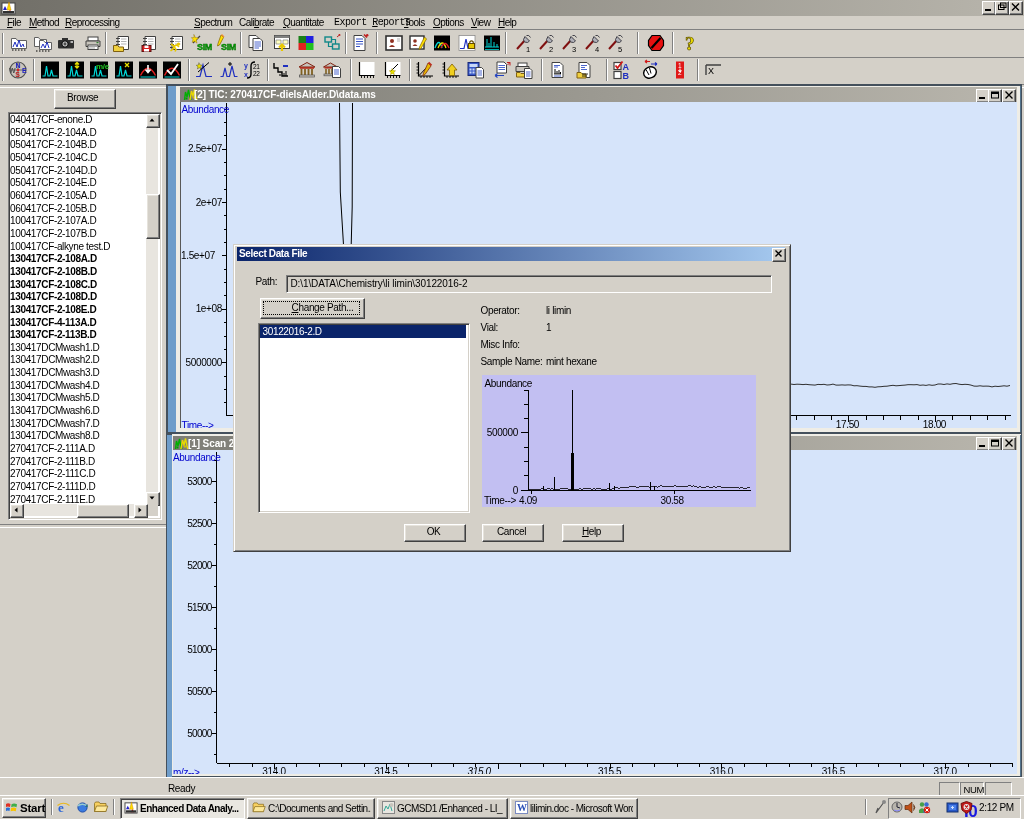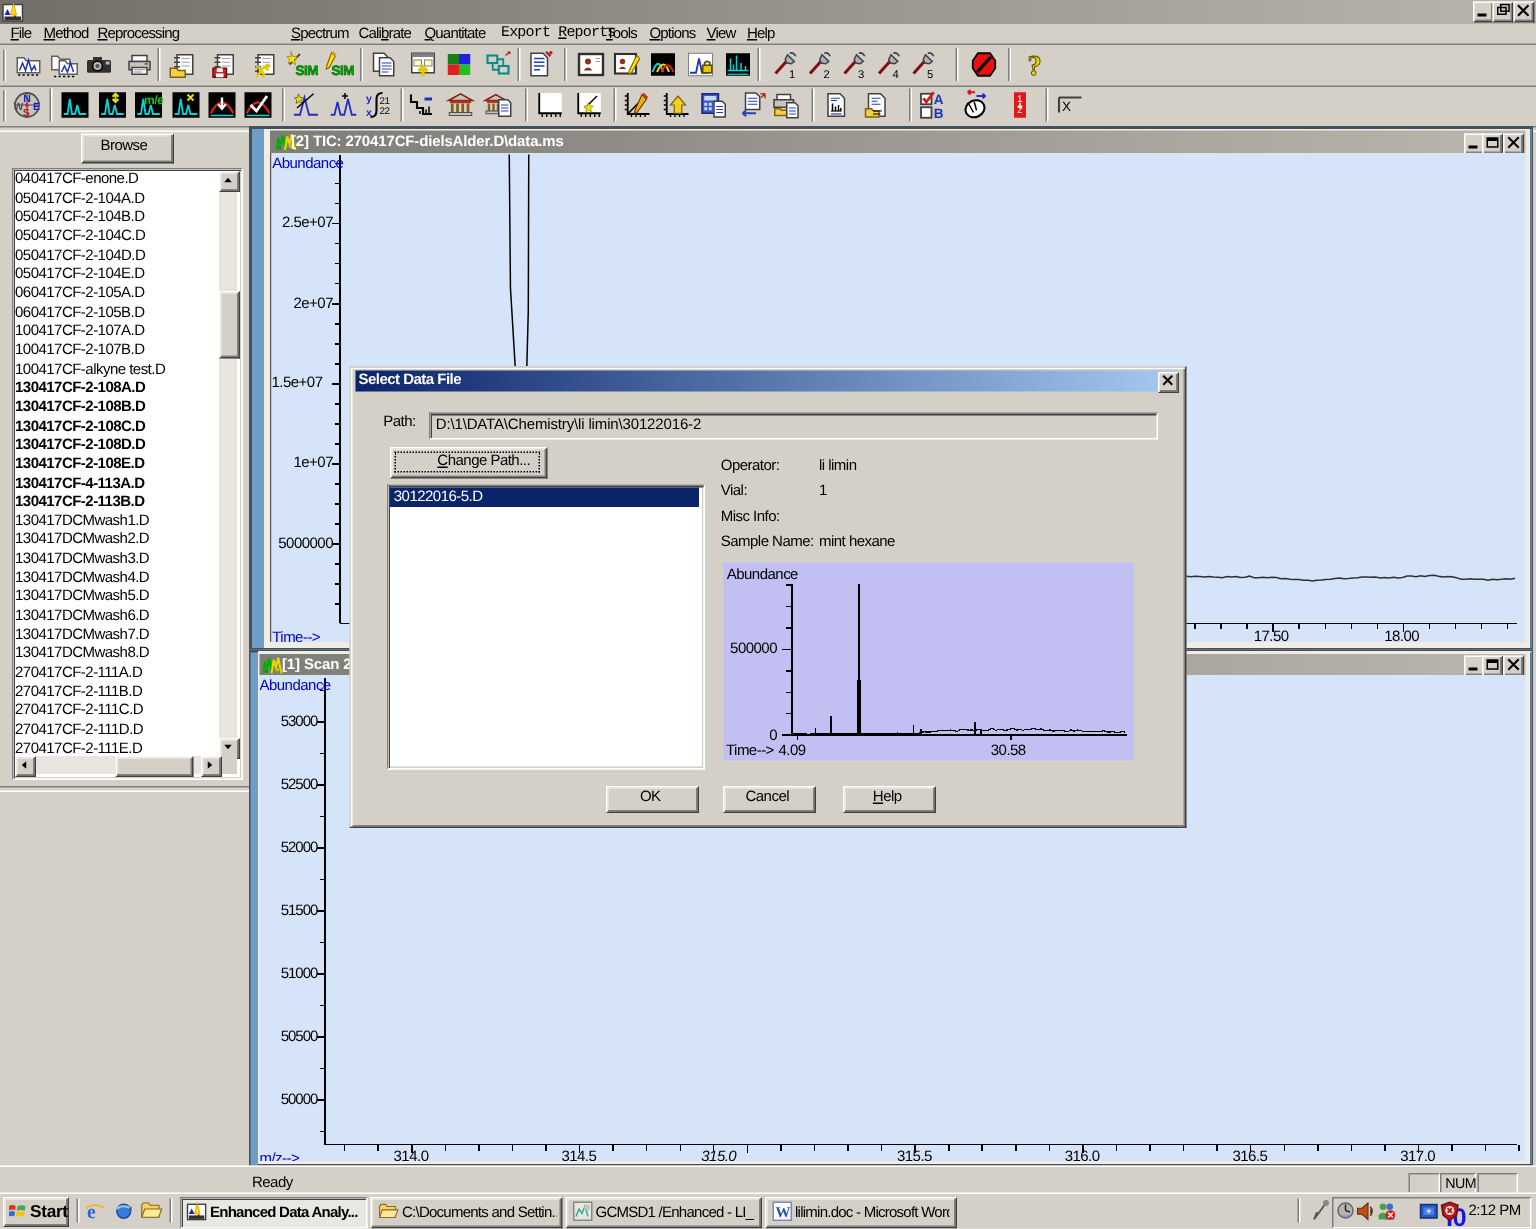--- a/index.html
+++ b/index.html
@@ -538,21 +538,21 @@
  </svg>
  <svg style="left:0;top:0" width="835.5" height="326.5" viewBox="0 0 835.5 326.5">
   <path d="M158.5 1 L159.3 90 L162.5 143" fill="none" stroke="#000" stroke-width="1"></path>
   <path d="M171.5 1 L171.2 105 L170.2 143" fill="none" stroke="#000" stroke-width="1"></path>
   <polyline fill="none" stroke="#303030" stroke-width="1" points="607.0,282.0 610.0,282.1 613.0,282.5 616.0,282.2 619.0,282.3 622.0,282.6 625.0,282.3 628.0,282.7 631.0,282.9 634.0,283.1 637.0,282.4 640.0,282.6 643.0,282.3 646.0,283.0 649.0,282.8 652.0,282.1 655.0,283.1 658.0,283.1 661.0,282.9 664.0,283.1 667.0,282.9 670.0,283.0 673.0,283.8 676.0,283.7 679.0,284.1 682.0,284.4 685.0,284.4 688.0,284.9 691.0,284.9 694.0,285.3 697.0,284.8 700.0,284.7 703.0,284.3 706.0,284.2 709.0,283.7 712.0,283.3 715.0,283.8 718.0,283.6 721.0,283.3 724.0,283.1 727.0,282.7 730.0,282.7 733.0,282.8 736.0,282.6 739.0,283.3 742.0,283.0 745.0,283.4 748.0,282.8 751.0,283.3 754.0,283.0 757.0,282.0 760.0,282.0 763.0,282.5 766.0,281.9 769.0,282.3 772.0,281.7 775.0,281.5 778.0,282.2 781.0,282.6 784.0,282.3 787.0,282.5 790.0,283.1 793.0,284.1 796.0,284.2 799.0,283.8 802.0,284.2 805.0,284.1 808.0,284.2 811.0,284.9 814.0,284.2 817.0,284.5 820.0,284.2 823.0,283.8 826.0,284.2 829.0,283.5"></polyline>
  </svg>
  <div class="t blue" style="left:0.5px;top:2px;">Abundance</div>
  <div class="t" style="left:0;top:41.6px;width:41px;text-align:right;">2.5e+07</div>
  <div class="t" style="left:0;top:95px;width:41px;text-align:right;">2e+07</div>
  <div class="t" style="left:0;top:148.4px;width:41px;text-align:left;">1.5e+07</div>
- <div class="t" style="left:0;top:201.8px;width:41px;text-align:right;">1e+07</div>
+ <div class="t" style="left:0;top:201.8px;width:41px;text-align:right;">1e+08</div>
  <div class="t" style="left:0;top:255.2px;width:41px;text-align:right;">5000000</div>
  <div class="t" style="left:654.8px;top:317.5px;">17.50</div>
  <div class="t" style="left:741.8px;top:317.5px;">18.00</div>
  <div class="t blue" style="left:0.5px;top:318.5px;">Time--&gt;</div>
 </div>
 
 <div class="abs" style="left:166px;top:433px;width:856px;height:345px;background:#44505c;"></div>
 <div class="abs" style="left:167px;top:434.5px;width:5px;height:342px;background:#6f9dca;"></div>
 <div class="abs" style="left:171.5px;top:434px;width:849px;height:341.5px;background:#efede6;"></div>
 <div class="abs" style="left:1019.5px;top:434.5px;width:1.5px;height:341px;background:#54748c;"></div>
@@ -661,21 +661,21 @@
  <path d="M3.5 2.5 L9.5 8.5 M9.5 2.5 L3.5 8.5" stroke="#000" stroke-width="1.4"></path>
 </svg>
 <div class="t" style="left:255.5px;top:276px;">Path:</div>
 <div class="sunk" style="left:286px;top:274.5px;width:484px;height:16px;background:#d4d0c8;"></div>
 <div class="t" style="left:290.5px;top:277.5px;letter-spacing:-0.1px;">D:\1\DATA\Chemistry\li limin\30122016-2</div>
 <div class="btn" style="left:259.5px;top:297.5px;width:103px;height:19px;"></div>
 <div class="abs" style="left:262.5px;top:300.5px;width:95px;height:12px;border:1px dotted #000;"></div>
 <div class="t" style="left:259.5px;top:301.5px;width:126px;text-align:center;"><u>C</u>hange Path...</div>
 <div class="sunk" style="left:258px;top:322.5px;width:210px;height:188px;background:#fff;"></div>
 <div class="abs" style="left:260px;top:325px;width:206px;height:13px;background:#0a246a;"></div>
-<div class="t w" style="left:262.5px;top:326px;">30122016-5.D</div>
+<div class="t w" style="left:262.5px;top:326px;">30122016-2.D</div>
 <div class="t" style="left:480.5px;top:304.5px;">Operator:</div>
 <div class="t" style="left:546px;top:304.5px;">li limin</div>
 <div class="t" style="left:480.5px;top:321.5px;">Vial:</div>
 <div class="t" style="left:546px;top:321.5px;">1</div>
 <div class="t" style="left:480.5px;top:339px;">Misc Info:</div>
 <div class="t" style="left:480.5px;top:355.5px;">Sample Name:</div>
 <div class="t" style="left:546px;top:355.5px;">mint hexane</div>
 
 <div class="abs" style="left:481.5px;top:375px;width:274.5px;height:131.5px;background:#c2bff2;overflow:hidden;">
  <svg style="left:0;top:0" width="274.5" height="131.5" viewBox="0 0 274.5 131.5" shape-rendering="crispEdges">

